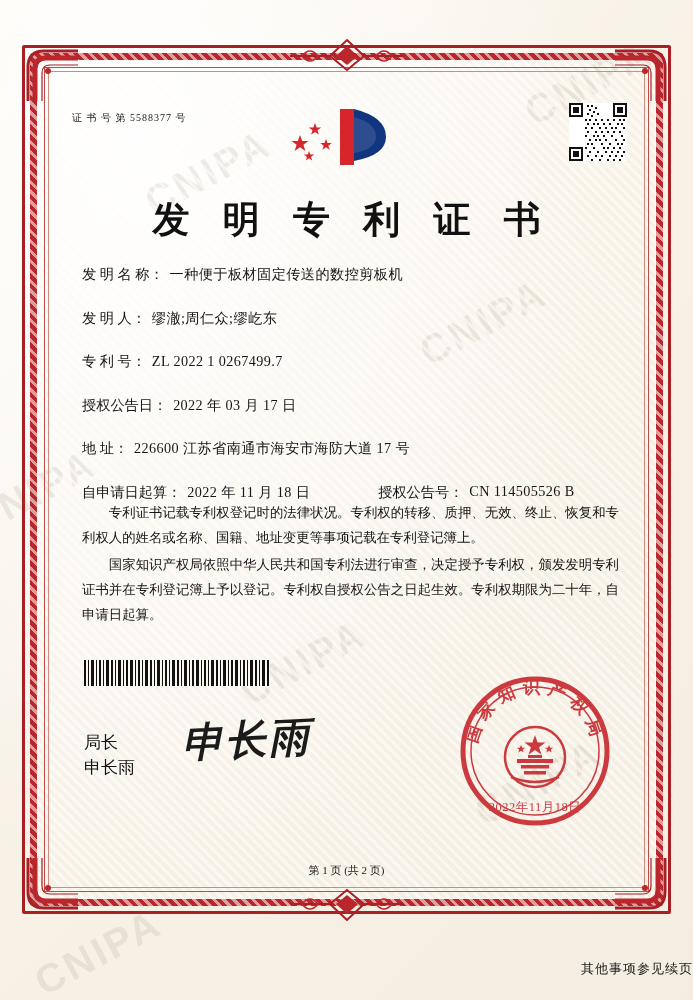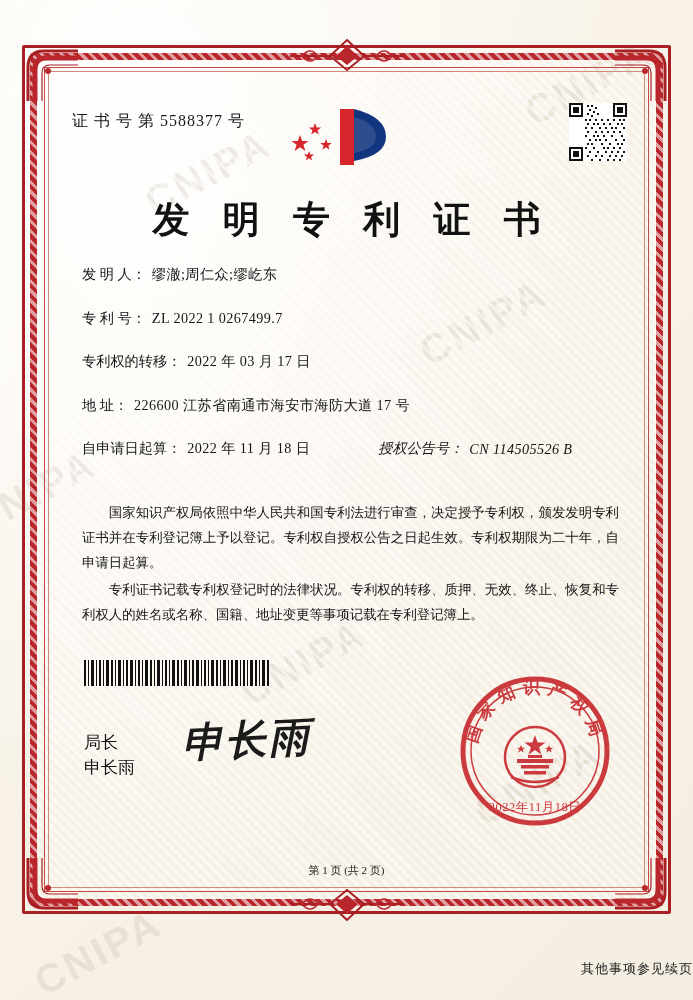--- a/index.html
+++ b/index.html
@@ -125,21 +125,21 @@
     left: 62px;
     top: 95px;
     right: 62px;
     bottom: 120px;
   }
 
   .cert-no {
     position: absolute;
     left: 10px;
     top: 16px;
-    font-size: 16px;
+    font-size: 10px;
     color: #1a1a1a;
     letter-spacing: 1px;
   }
 
   .qr {
     position: absolute;
     right: 4px;
     top: 8px;
     width: 58px;
     height: 58px;
@@ -195,22 +195,21 @@
   .field-value {
     margin-left: 6px;
     letter-spacing: 0.4px;
   }
   .field-row.two-col {
     justify-content: flex-start;
   }
   .col-second {
     margin-left: 68px;
     display: flex;
-    align-items: flex-end;
-    font-style: italic;
+    align-items: flex-start;
   }
 
   .paragraphs {
     position: absolute;
     left: 20px;
     right: 12px;
     top: 405px;
     font-size: 13.4px;
     line-height: 25px;
     color: #151515;
@@ -459,48 +458,52 @@
         <path d="M58 8 L58 64 L72 64 L72 8 Z" fill="#d7262b"></path>
         <path d="M72 8 Q104 16 104 36 Q104 54 72 60 Z" fill="#12357f"></path>
         <path d="M72 16 Q94 22 94 36 Q94 48 72 52 Z" fill="#ffffff" opacity="0.12"></path>
       </svg>
     </div>
 
     <div class="doc-title">发 明 专 利 证 书</div>
 
     <div class="fields">
       <div class="field-row">
+        <span class="field-label">发 明 名 称：</span>
+        <span class="field-value">一种便于板材固定传送的数控剪板机</span>
+      </div>
+      <div class="field-row">
         <span class="field-label">发 明 人：</span>
         <span class="field-value">缪澈;周仁众;缪屹东</span>
       </div>
       <div class="field-row">
         <span class="field-label">专 利 号：</span>
         <span class="field-value">ZL 2022 1 0267499.7</span>
       </div>
       <div class="field-row">
-        <span class="field-label">专利权的转移：</span>
+        <span class="field-label">授权公告日：</span>
         <span class="field-value">2022 年 03 月 17 日</span>
       </div>
       <div class="field-row">
         <span class="field-label">地 址：</span>
         <span class="field-value">226600 江苏省南通市海安市海防大道 17 号</span>
       </div>
       <div class="field-row two-col">
         <span class="field-label">自申请日起算：</span>
         <span class="field-value">2022 年 11 月 18 日</span>
         <span class="col-second">
           <span class="field-label">授权公告号：</span>
           <span class="field-value">CN 114505526 B</span>
         </span>
       </div>
     </div>
 
     <div class="paragraphs">
+      <p>专利证书记载专利权登记时的法律状况。专利权的转移、质押、无效、终止、恢复和专利权人的姓名或名称、国籍、地址变更等事项记载在专利登记簿上。</p>
       <p>国家知识产权局依照中华人民共和国专利法进行审查，决定授予专利权，颁发发明专利证书并在专利登记簿上予以登记。专利权自授权公告之日起生效。专利权期限为二十年，自申请日起算。</p>
-      <p>专利证书记载专利权登记时的法律状况。专利权的转移、质押、无效、终止、恢复和专利权人的姓名或名称、国籍、地址变更等事项记载在专利登记簿上。</p>
     </div>
 
     <div class="barcode">
       <svg width="185" height="26" viewBox="0 0 185 26" shape-rendering="crispEdges">
         <rect width="185" height="26" fill="#fbf7ef"></rect>
         <g fill="#111">
           <rect x="0" y="0" width="2" height="26"></rect>
             <rect x="4" y="0" width="1" height="26"></rect>
           <rect x="7" y="0" width="3" height="26"></rect>
             <rect x="12" y="0" width="1" height="26"></rect>

